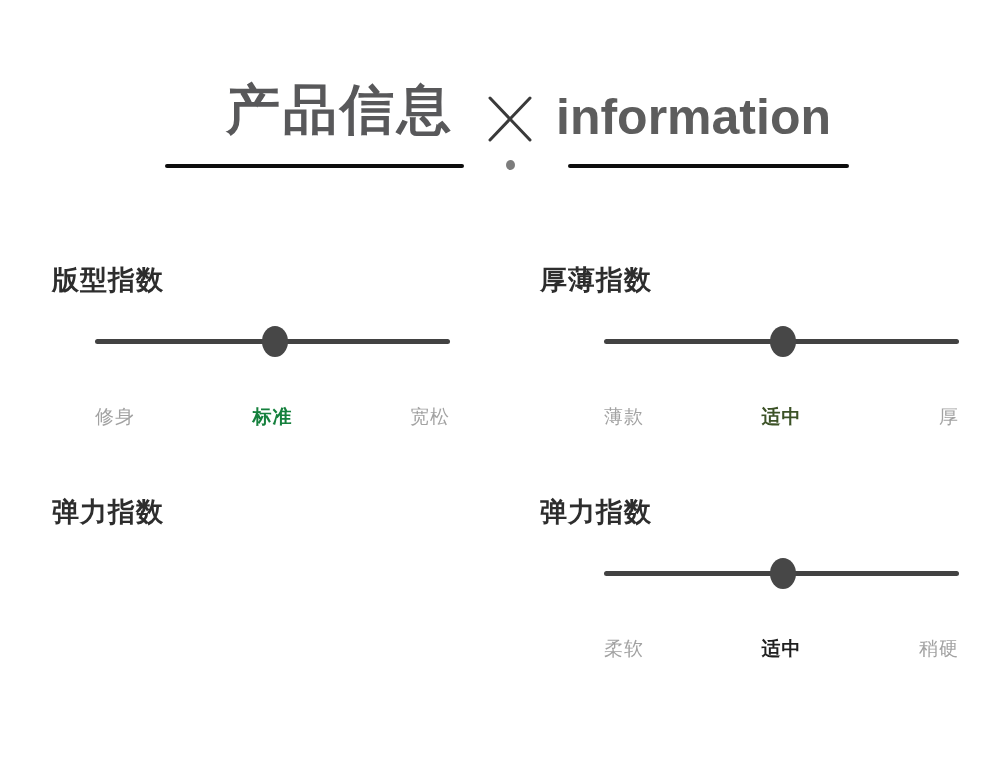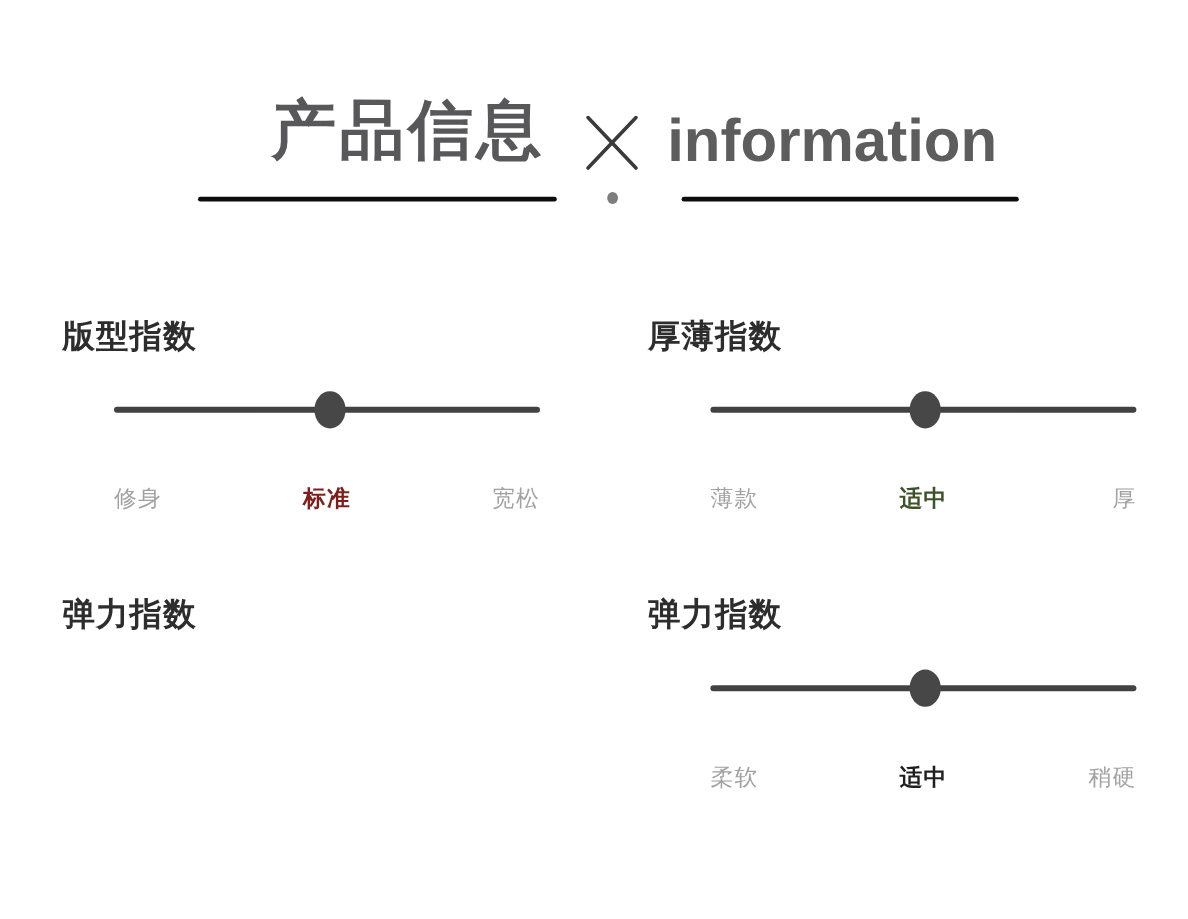--- a/index.html
+++ b/index.html
@@ -33,21 +33,21 @@
   #s3 { left:52px;  top:497px; }
   #s4 { left:540px; top:497px; }
 
   .slider h3 {
     margin:0; position:absolute; left:0; top:0;
     font-size:27px; line-height:1.15; font-weight:bold; color:#2d2d2d;
     letter-spacing:1px; white-space:nowrap;
   }
   .trackwrap { position:absolute; top:0; width:355px; height:170px; }
   #s1 .trackwrap, #s3 .trackwrap { left:43px; }
-  #s2 .trackwrap, #s4 .trackwrap { left:52px; }
+  #s2 .trackwrap, #s4 .trackwrap { left:64px; }
 
   .track {
     position:absolute; left:0; top:74px; width:355px; height:5px;
     background:#424242; border-radius:3px;
   }
   .knob {
     position:absolute; top:61px; width:26px; height:31px;
     background:#474747; border-radius:50%; transform:translateX(-50%);
   }
   .labels {
@@ -76,21 +76,21 @@
   <div class="title-dot"></div>
   <div class="rule rule-right"></div>
 
   <section class="slider" id="s1">
     <h3>版型指数</h3>
     <div class="trackwrap">
       <div class="track"></div>
       <div class="knob" style="left: 50.7%;"></div>
       <div class="labels">
         <span class="side">修身</span>
-        <span class="mid" style="color: #7f1d1d;">标准</span>
+        <span class="mid" style="color: #15803d;">标准</span>
         <span class="side">宽松</span>
       </div>
     </div>
   </section>
 
   <section class="slider" id="s2">
     <h3>厚薄指数</h3>
     <div class="trackwrap">
       <div class="track"></div>
       <div class="knob" style="left: 50.4%;"></div>

